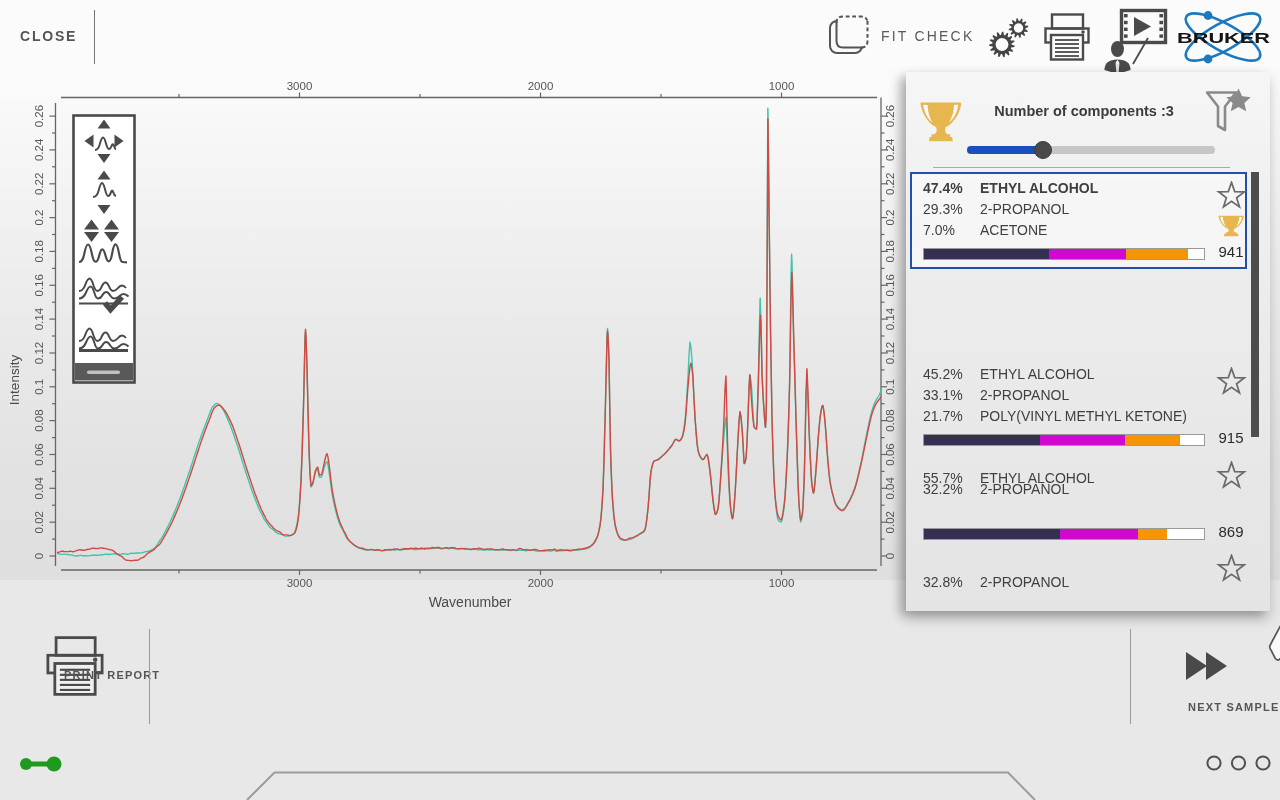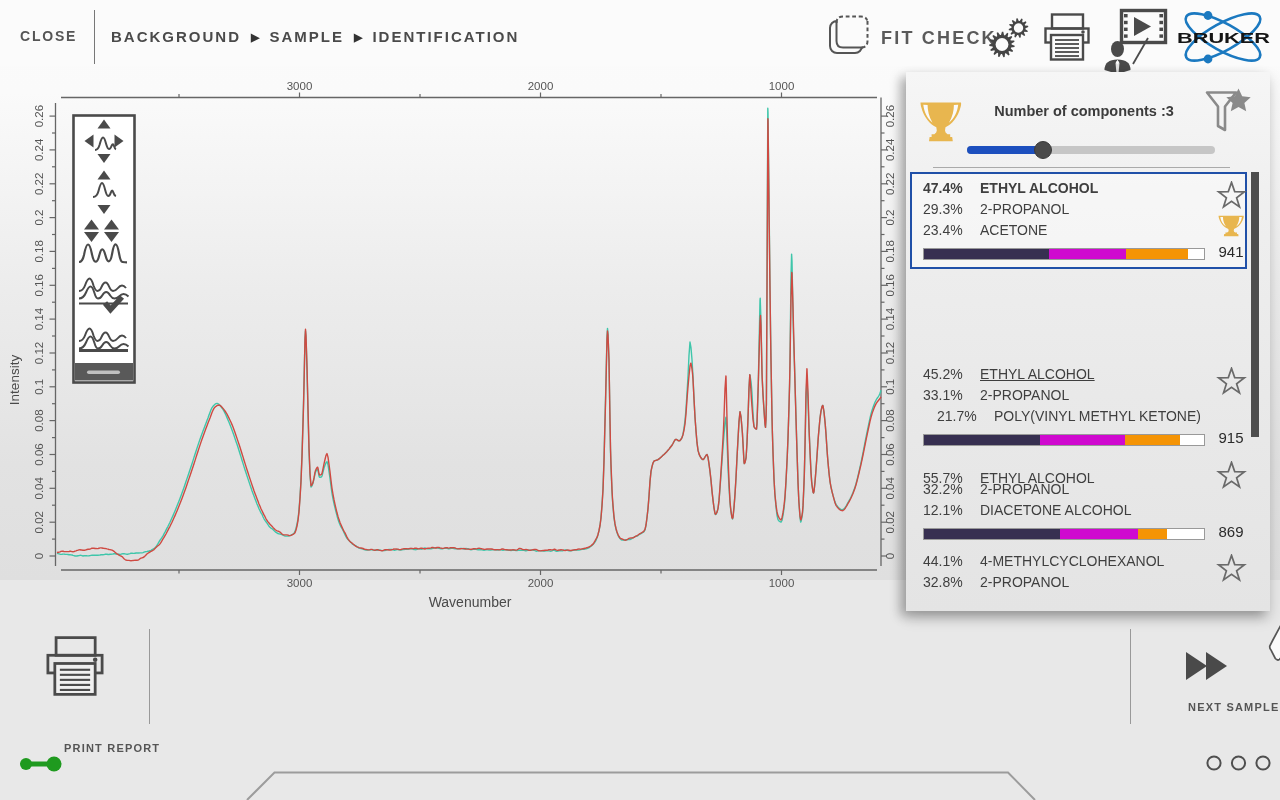--- a/index.html
+++ b/index.html
@@ -4,21 +4,21 @@
 html,body{margin:0;padding:0;width:1280px;height:800px;overflow:hidden;
 font-family:"Liberation Sans",sans-serif;background:#e8e8e8;}
 #page{position:absolute;left:0;top:0;width:1280px;height:580px;
 background:linear-gradient(180deg,#fbfbfb 0%,#fafafa 16%,#f4f4f4 31%,#ececec 50%,#e6e6e6 69%,#e2e2e2 80%,#dfdfdf 100%);}
 #topbar{position:absolute;left:0;top:0;width:1280px;height:66px;
 background:#fbfbfb;}
 .crumb{position:absolute;top:28px;color:#4a4a4a;font-size:15px;letter-spacing:2.0px;font-weight:bold;}
 #close{left:20px;color:#555;font-size:14px;letter-spacing:1.8px;}
 #vdiv1{position:absolute;left:94px;top:10px;width:1px;height:54px;background:#777;}
 .tri{display:inline-block;vertical-align:1px;margin:0 10px;color:#333;font-size:11px;letter-spacing:0;}
-#fitchecktxt{position:absolute;left:881px;top:28px;color:#5a5a5a;font-size:18px;letter-spacing:2.2px;font-weight:bold;}
+#fitchecktxt{position:absolute;left:881px;top:28px;color:#5a5a5a;font-size:14px;letter-spacing:2.2px;font-weight:normal;}
 svg text{font-family:"Liberation Sans",sans-serif;}
 #panel{position:absolute;left:906px;top:72px;width:364px;height:539px;
 background:linear-gradient(180deg,#f6f6f6 0%,#efefef 25%,#e9e9e9 60%,#e4e4e4 100%);
 box-shadow:-6px 5px 10px rgba(0,0,0,0.25), 0 7px 14px rgba(0,0,0,0.16);}
 #ncomp{position:absolute;left:83px;top:31px;width:190px;color:#3c3c3c;font-size:14.5px;font-weight:bold;text-align:center;}
 #slidertrack{position:absolute;left:61px;top:74px;width:248px;height:8px;border-radius:4px;background:#c6c6c6;}
 #sliderfill{position:absolute;left:61px;top:74px;width:80px;height:8px;border-radius:4px;background:#1c4fbe;}
 #sliderthumb{position:absolute;left:128px;top:69px;width:18px;height:18px;border-radius:50%;background:#4a4a4a;border:1px solid #3a3a3a;box-sizing:border-box;}
 #sep{position:absolute;left:27px;top:95px;width:297px;height:1px;background:#aaa;}
 .card{position:absolute;left:4px;width:333px;height:93px;color:#3f3f3f;font-size:14px;}
@@ -33,21 +33,20 @@
 #card1 .score,#card1 .star{margin-left:-2px;}
 #scroll{position:absolute;left:345px;top:100px;width:8px;height:265px;background:#4d4d4d;}
 .botlab{position:absolute;color:#555;font-size:11px;letter-spacing:1.2px;font-weight:bold;}
 #vdiv2{position:absolute;left:149px;top:629px;width:1px;height:95px;background:#999;}
 #vdiv3{position:absolute;left:1130px;top:629px;width:1px;height:95px;background:#999;}
 </style></head><body>
 <div id="page">
 <div id="topbar">
   <div class="crumb" id="close">CLOSE</div>
   <div id="vdiv1"></div>
-  <div class="crumb" style="left:111px;">BACKGROUND<span class="tri">▶</span>SAMPLE<span class="tri">▶</span>IDENTIFICATION</div>
 
   <svg style="position:absolute;left:826px;top:13px;" width="48" height="46" viewBox="0 0 48 46">
     <rect x="4" y="8" width="32" height="32" rx="7" fill="none" stroke="#555" stroke-width="2"></rect>
     <rect x="10" y="3" width="32" height="32" rx="7" fill="#fbfbfb" stroke="none"></rect>
     <path d="M10.5 10 Q10.5 3.5 17 3.5 L35 3.5 Q41.5 3.5 41.5 10" fill="none" stroke="#555" stroke-width="2" stroke-dasharray="3.8 2.7"></path>
     <path d="M41.5 8 L41.5 28 Q41.5 34.5 35 34.5" fill="none" stroke="#555" stroke-width="2" stroke-dasharray="3.8 2.7"></path>
     <path d="M10.5 8 L10.5 28 Q10.5 34.5 17 34.5 L37 34.5" fill="none" stroke="#555" stroke-width="2"></path>
   </svg>
   <div id="fitchecktxt">FIT CHECK</div>
 
@@ -267,68 +266,66 @@
     <path d="M4 6.5 H33 L22 20.5 V44 L15 40 V20.5 Z" fill="none" stroke="#8a8a8a" stroke-width="2.6" stroke-linejoin="round"></path>
     <path d="M35.5 2.5 l3.7 7.7 8.5 1 -6.3 5.7 1.8 8.4 -7.7-4.3 -7.7 4.3 1.8-8.4 -6.3-5.7 8.5-1 Z" fill="#8a8a8a"></path>
   </svg>
   <div id="slidertrack"></div>
       <div id="sliderfill"></div>
       <div id="sliderthumb"></div>
   <div id="sep"></div>
   <div class="card" id="card1" style="top:100.0px;">
         <div class="row" style="top:4px;font-weight:bold;"><span class="pct">47.4%</span>ETHYL ALCOHOL</div>
         <div class="row" style="top:25px;"><span class="pct">29.3%</span>2-PROPANOL</div>
-        <div class="row" style="top:46px;"><span class="pct">23.4%</span>ACETONE</div>
+        <div class="row" style="top:46px;"><span class="pct">7.0%</span>ACETONE</div>
         <div class="bar">
           <div class="seg" style="left:0.0px;width:124.9px;background:#372f51;"></div>
           <div class="seg" style="left:124.9px;width:77.2px;background:#cf09cf;"></div>
           <div class="seg" style="left:202.1px;width:61.7px;background:#f59405;"></div>
         </div>
         <div class="score">941</div>
         <svg class="star" width="31" height="30" viewBox="0 0 31 30">
           <polygon points="15.5,1.4 18.7,10.6 28.4,10.8 20.6,16.7 23.5,26.0 15.5,20.4 7.5,26.0 10.4,16.7 2.6,10.8 12.3,10.6" fill="none" stroke="#6a6a6a" stroke-width="1.7" stroke-linejoin="miter"></polygon>
         </svg>
         <svg style="position:absolute;left:304px;top:40px;" width="31" height="27" viewBox="0 0 31 27">
           <g transform="translate(1,1) scale(0.62,0.53)">
             <path d="M2.5 1.5 L43 1.5 C43.3 3 43 4.8 42.6 6 C40 16.5 33.5 23.5 27.5 26.3 L27 29.5 Q27 31.6 29.5 33.2 L32.2 33.2 L32.2 36 L34.2 36 L34.8 40.2 L11 40.2 L11.6 36 L13.6 36 L13.6 33.2 L16.3 33.2 Q18.8 31.6 18.8 29.5 L18.3 26.3 C12.3 23.5 5.8 16.5 3.2 6 C2.8 4.8 2.5 3 2.5 1.5 Z" fill="#e8b64f"></path>
 <path d="M5.3 3.8 C6.2 11.5 9.5 17.5 14.5 21.7 C10.8 15.2 9.6 9.2 9.6 3.9 Z" fill="#fafafa"></path>
 <path d="M40.2 3.8 C39.3 11.5 36 17.5 31 21.7 C34.7 15.2 35.9 9.2 35.9 3.9 Z" fill="#fafafa"></path>
           </g>
         </svg>
       </div>
 <div class="card" style="top:288.0px;">
-        <div class="row" style="top:4px;text-decoration:underline;"><span class="pct">45.2%</span>ETHYL ALCOHOL</div>
+        <div class="row" style="top:4px;"><span class="pct">45.2%</span>ETHYL ALCOHOL</div>
         <div class="row" style="top:25px;"><span class="pct">33.1%</span>2-PROPANOL</div>
-        <div class="row" style="top:46px;margin-left:14px;"><span class="pct">21.7%</span>POLY(VINYL METHYL KETONE)</div>
+        <div class="row" style="top:46px;"><span class="pct">21.7%</span>POLY(VINYL METHYL KETONE)</div>
         <div class="bar">
           <div class="seg" style="left:0.0px;width:115.8px;background:#372f51;"></div>
           <div class="seg" style="left:115.8px;width:84.8px;background:#cf09cf;"></div>
           <div class="seg" style="left:200.6px;width:55.6px;background:#f59405;"></div>
         </div>
         <div class="score">915</div>
         <svg class="star" width="31" height="30" viewBox="0 0 31 30">
           <polygon points="15.5,1.4 18.7,10.6 28.4,10.8 20.6,16.7 23.5,26.0 15.5,20.4 7.5,26.0 10.4,16.7 2.6,10.8 12.3,10.6" fill="none" stroke="#6a6a6a" stroke-width="1.7" stroke-linejoin="miter"></polygon>
         </svg>
       </div>
 <div class="card" style="top:381.5px;">
         <div class="row" style="top:14px;"><span class="pct">55.7%</span>ETHYL ALCOHOL</div>
         <div class="row" style="top:25px;"><span class="pct">32.2%</span>2-PROPANOL</div>
-        <div class="row" style="top:46px;"><span class="pct">12.1%</span>DIACETONE ALCOHOL</div>
         <div class="bar">
           <div class="seg" style="left:0.0px;width:135.5px;background:#372f51;"></div>
           <div class="seg" style="left:135.5px;width:78.3px;background:#cf09cf;"></div>
           <div class="seg" style="left:213.8px;width:29.4px;background:#f59405;"></div>
         </div>
         <div class="score">869</div>
         <svg class="star" width="31" height="30" viewBox="0 0 31 30">
           <polygon points="15.5,1.4 18.7,10.6 28.4,10.8 20.6,16.7 23.5,26.0 15.5,20.4 7.5,26.0 10.4,16.7 2.6,10.8 12.3,10.6" fill="none" stroke="#6a6a6a" stroke-width="1.7" stroke-linejoin="miter"></polygon>
         </svg>
       </div>
 <div class="card" style="top:475.0px;">
-        <div class="row" style="top:4px;"><span class="pct">44.1%</span>4-METHYLCYCLOHEXANOL</div>
         <div class="row" style="top:25px;"><span class="pct">32.8%</span>2-PROPANOL</div>
         <svg class="star" width="31" height="30" viewBox="0 0 31 30">
           <polygon points="15.5,1.4 18.7,10.6 28.4,10.8 20.6,16.7 23.5,26.0 15.5,20.4 7.5,26.0 10.4,16.7 2.6,10.8 12.3,10.6" fill="none" stroke="#6a6a6a" stroke-width="1.7" stroke-linejoin="miter"></polygon>
         </svg>
       </div>
   <div id="scroll"></div>
 </div>
 
 <svg style="position:absolute;left:46px;top:635px;" width="58" height="62" viewBox="0 0 46 48">
   <rect x="8" y="1.5" width="31" height="14" fill="none" stroke="#4a4a4a" stroke-width="2.2"></rect>
@@ -336,21 +333,21 @@
   <circle cx="39" cy="19" r="1.8" fill="#4a4a4a"></circle>
   <rect x="7" y="22" width="32" height="24.5" fill="#f0f0f0" stroke="#4a4a4a" stroke-width="2.2"></rect>
   <g stroke="#4a4a4a" stroke-width="1.7">
   <line x1="11" y1="27" x2="35" y2="27"></line>
         <line x1="11" y1="31" x2="35" y2="31"></line>
   <line x1="11" y1="35" x2="35" y2="35"></line>
         <line x1="11" y1="39" x2="35" y2="39"></line>
   <line x1="11" y1="43" x2="35" y2="43"></line>
       </g>
 </svg>
-<div class="botlab" style="left:29px;top:742px;padding-left:35px;">PRINT REPORT</div>
+<div class="botlab" style="left:29px;top:669px;padding-left:35px;">PRINT REPORT</div>
 <div id="vdiv2"></div>
     <div id="vdiv3"></div>
 <svg style="position:absolute;left:1185px;top:651px;" width="44" height="30" viewBox="0 0 44 30">
   <path d="M1 1 L22 15 L1 29 Z" fill="#4a4a4a"></path>
   <path d="M21 1 L42 15 L21 29 Z" fill="#4a4a4a"></path>
 </svg>
 <div class="botlab" style="left:1160px;top:701px;margin-left:28px;">NEXT SAMPLE</div>
 <svg style="position:absolute;left:18px;top:755px;" width="46" height="18" viewBox="0 0 46 18">
   <line x1="8" y1="9" x2="36" y2="9" stroke="#1f9a1f" stroke-width="5"></line>
   <circle cx="8" cy="9" r="6" fill="#1f9a1f"></circle>

